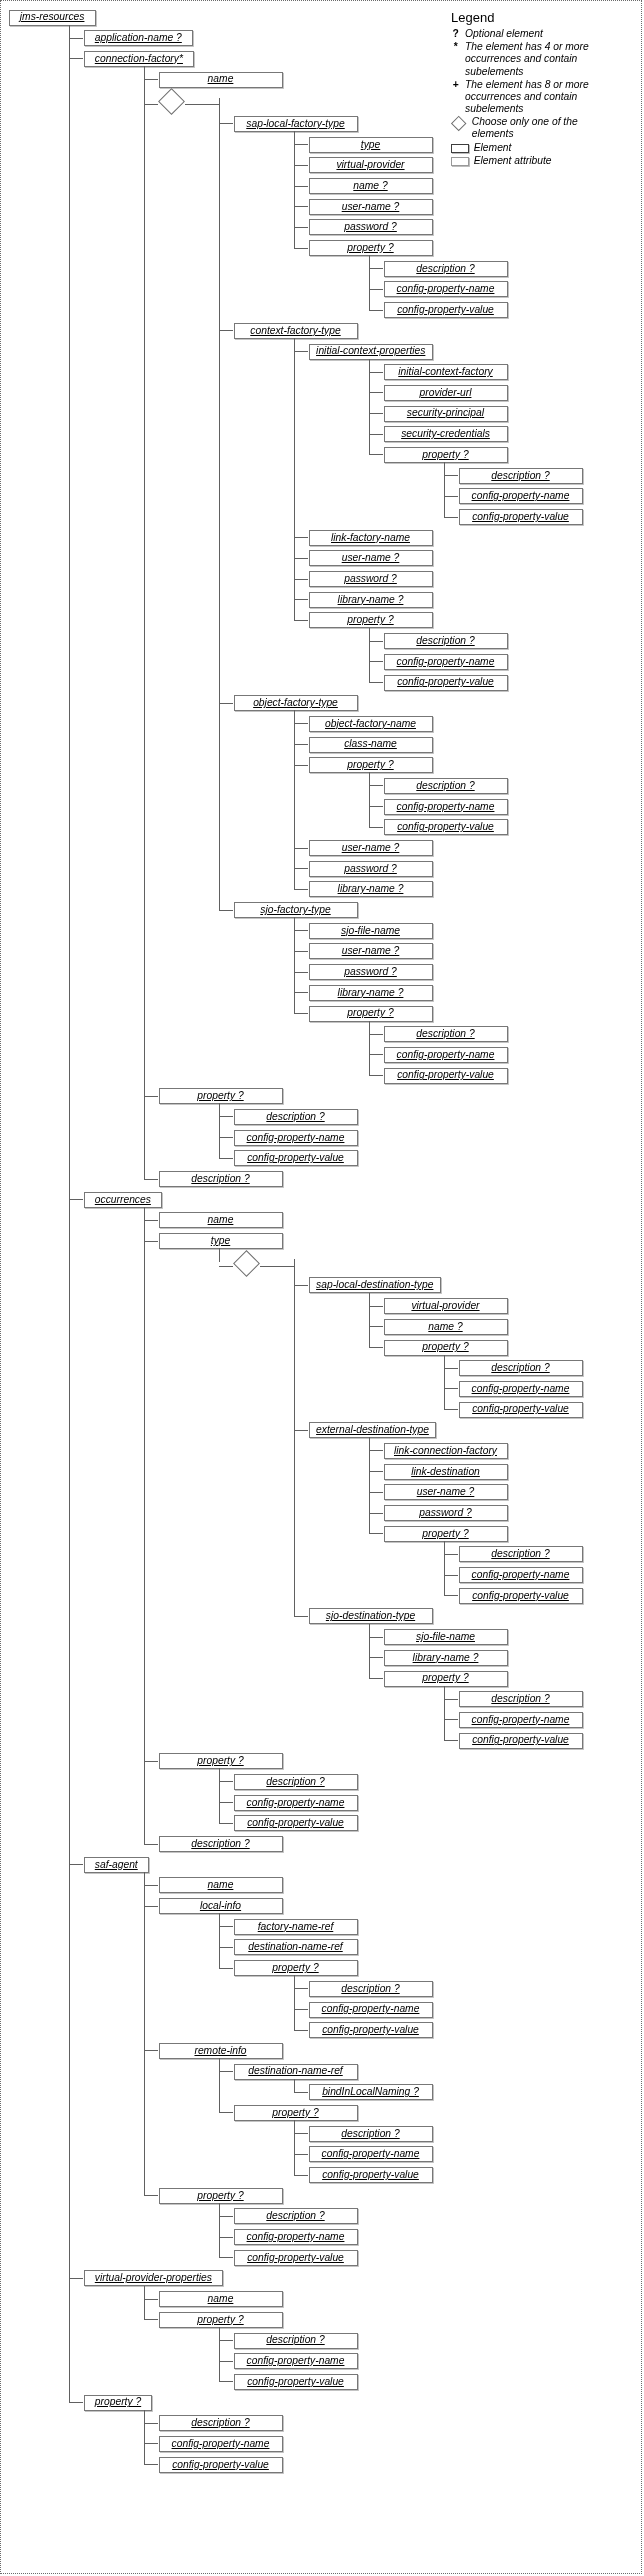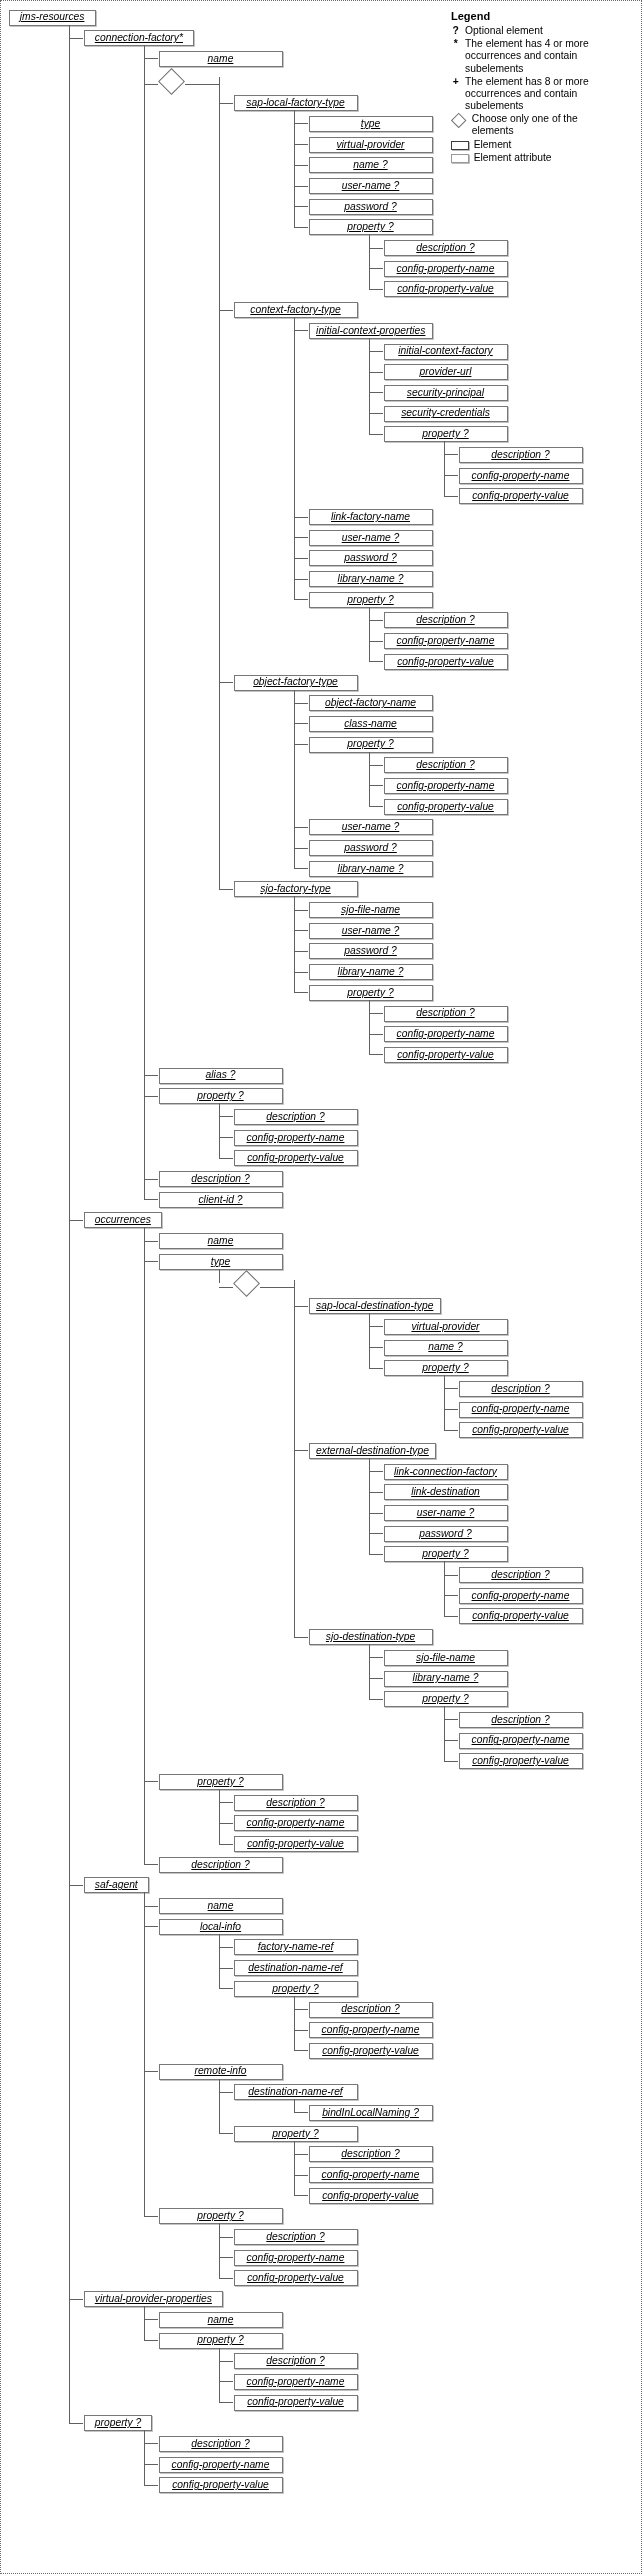--- a/index.html
+++ b/index.html
@@ -53,28 +53,28 @@
     border:0.9px solid #6e6e6e;background:#fff;
     transform:rotate(45deg);
     margin:2.8px 0 2.8px 3.8px;
   }
   .stub{position:absolute;left:26px;top:12.2px;width:34px;height:0.9px;background:#606060;}
   .children > .node.choice::after{top:12.2px;}
   .node.choice > .children > .node:first-child::before{top:-18px;}
 
   
   .legend{position:absolute;left:450px;top:9.4px;width:165px;}
-  .legend-title{font-weight:bold;font-size:11px;margin:0 0 2.8px 0;}
+  .legend-title{font-weight:normal;font-size:13px;margin:0 0 2.8px 0;}
   .legend-item{display:flex;gap:4.7px;line-height:12.2px;margin-top:0.9px;}
   .sym{flex:0 0 9.4px;width:9.4px;font-weight:bold;text-align:center;}
   .sym-shape{flex:0 0 auto;}
   .sym-diamond{width:9.4px;height:9.4px;border:0.9px solid #6e6e6e;transform:rotate(45deg);margin:1.9px 2.8px 0 1.9px;}
   .sym-box{width:16px;height:6.6px;border:0.9px solid #3d3d3d;box-shadow:0.9px 0.9px 0 #b5b5b5;margin-top:2.8px;background:#fff;}
   .sym-box.attr{border-color:#999;}
-  .legend-text{flex:1;}
+  .legend-text{flex:1;font-style:italic;}
 </style>
 </head>
 <body>
 
 <div class="page">
   <div class="legend">
     <div class="legend-title">Legend</div>
     <div>
         <div class="legend-item">
           <span class="sym">?</span>
@@ -97,20 +97,21 @@
           <span class="legend-text">Element</span>
         </div>
         <div class="legend-item">
           <div class="sym-shape sym-box attr"></div>
           <span class="legend-text">Element attribute</span>
         </div>
       </div>
   </div>
   <div class="tree">
       <div class="node"><div class="box fit"><span class="lbl">jms-resources</span></div><div class="children">
+          <div class="node"><div class="box fit"><span class="lbl">application-name ?</span></div></div>
           <div class="node"><div class="box fit"><span class="lbl">connection-factory*</span></div><div class="children">
               <div class="node"><div class="box"><span class="lbl">name</span></div></div>
               <div class="node choice">
                 <div class="diamond"></div>
                 <div class="stub"></div>
                 <div class="children">
                   <div class="node"><div class="box"><span class="lbl">sap-local-factory-type</span></div><div class="children">
                       <div class="node"><div class="box"><span class="lbl">type</span></div></div>
                       <div class="node"><div class="box"><span class="lbl">virtual-provider</span></div></div>
                       <div class="node"><div class="box"><span class="lbl">name ?</span></div></div>
@@ -162,28 +163,26 @@
                       <div class="node"><div class="box"><span class="lbl">password ?</span></div></div>
                       <div class="node"><div class="box"><span class="lbl">library-name ?</span></div></div>
                       <div class="node"><div class="box"><span class="lbl">property ?</span></div><div class="children">
                           <div class="node"><div class="box"><span class="lbl">description ?</span></div></div>
                           <div class="node"><div class="box"><span class="lbl">config-property-name</span></div></div>
                           <div class="node"><div class="box"><span class="lbl">config-property-value</span></div></div>
                         </div></div>
                     </div></div>
                 </div>
               </div>
-              <div class="node"><div class="box"><span class="lbl">alias ?</span></div></div>
               <div class="node"><div class="box"><span class="lbl">property ?</span></div><div class="children">
                   <div class="node"><div class="box"><span class="lbl">description ?</span></div></div>
                   <div class="node"><div class="box"><span class="lbl">config-property-name</span></div></div>
                   <div class="node"><div class="box"><span class="lbl">config-property-value</span></div></div>
                 </div></div>
               <div class="node"><div class="box"><span class="lbl">description ?</span></div></div>
-              <div class="node"><div class="box"><span class="lbl">client-id ?</span></div></div>
             </div></div>
           <div class="node"><div class="box fit"><span class="lbl">occurrences</span></div><div class="children">
               <div class="node"><div class="box"><span class="lbl">name</span></div></div>
               <div class="node"><div class="box"><span class="lbl">type</span></div><div class="children">
                   <div class="node choice">
                     <div class="diamond"></div>
                     <div class="stub"></div>
                     <div class="children">
                       <div class="node"><div class="box"><span class="lbl">sap-local-destination-type</span></div><div class="children">
                           <div class="node"><div class="box"><span class="lbl">virtual-provider</span></div></div>

